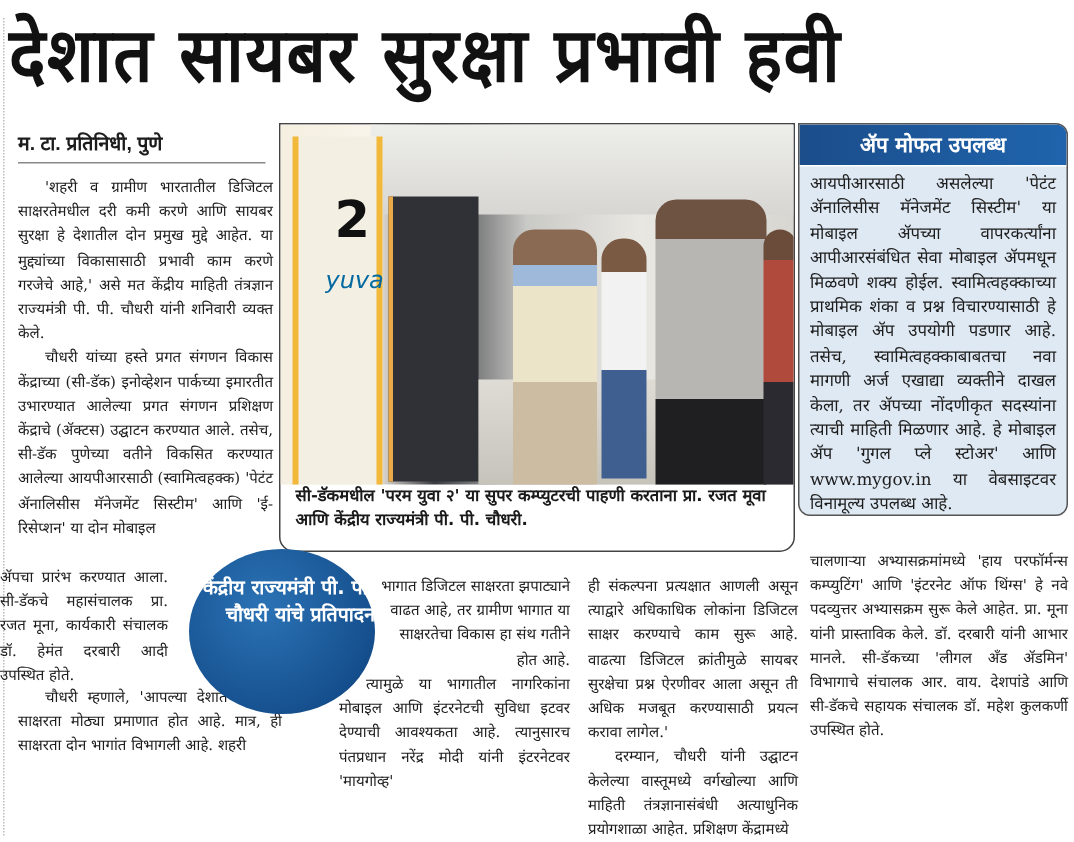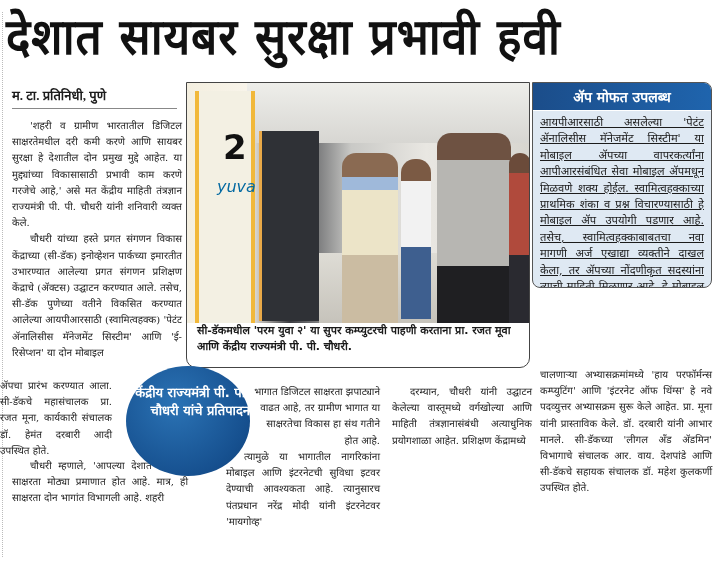--- a/index.html
+++ b/index.html
@@ -9,21 +9,21 @@
     .headline {
       position: absolute; left: 6px; top: 4px; width: 706px; height: 66px;
       font-family: "DejaVu Sans", sans-serif; font-weight: bold;
       font-size: 50px; line-height: 66px; letter-spacing: 1px;
       color: #111; white-space: nowrap; transform: scaleX(0.92); transform-origin: left center;
     }
     .dotted-rule { position: absolute; left: 2px; top: 12px; width: 1px; height: 545px; border-left: 1px dotted #bbb; }
 
     .byline {
       position: absolute; left: 12px; top: 86px; width: 165px;
-      font-family: Liberation Serif, serif; font-weight: bold; font-size: 13px;
+      font-family: Liberation Sans, sans-serif; font-weight: bold; font-size: 13px;
       padding-bottom: 4px; border-bottom: 1px solid #888;
     }
 
     .col { position: absolute; font-size: 10px; line-height: 16.2px; text-align: justify; }
     .col p { text-indent: 18px; }
     .col p.noindent { text-indent: 0; }
 
     .col1 { left: 12px; top: 118px; width: 170px; }
     .col1b { left: 0; top: 378px; width: 112px; }
     .col1c { left: 12px; top: 458px; width: 176px; }
@@ -47,29 +47,29 @@
     .p2 { left: 214px; top: 76px; width: 30px; height: 160px; background: linear-gradient(180deg,#7b5a44 0 14%, #f2f2f2 14% 55%, #3e5f8f 55%); }
     .p3 { left: 250px; top: 50px; width: 74px; height: 190px; background: linear-gradient(180deg,#6e5242 0 14%, #b7b6b2 14% 70%, #1f1f22 70%); }
     .p4 { left: 322px; top: 70px; width: 22px; height: 170px; background: linear-gradient(180deg,#6b4b3a 0 12%, #b04a3c 12% 60%, #2a2a30 60%); }
 
     .caption {
       position: absolute; left: 10px; top: 240px; width: 325px;
       font-family: "DejaVu Sans", sans-serif; font-weight: bold; font-size: 11px; line-height: 16px; color: #1a1a1a;
     }
 
     .sidebar {
-      position: absolute; left: 532px; top: 82px; width: 180px; height: 206px;
+      position: absolute; left: 532px; top: 82px; width: 180px; height: 262px;
       background: #dfe9f3; border: 1px solid #555; border-radius: 0 8px 8px 8px; overflow: hidden;
     }
     .sidebar-title {
       height: 28px; background: linear-gradient(90deg,#1b4d8a,#1f64ad); color: #fff;
       font-family: "DejaVu Sans", sans-serif; font-weight: bold; font-size: 14px; line-height: 28px; text-align: center;
       border-bottom: 1px solid #fff;
     }
-    .sidebar-body { padding: 4px 7px; font-size: 11.2px; line-height: 16.4px; text-align: justify; text-decoration: underline; }
+    .sidebar-body { padding: 4px 7px; font-size: 11.2px; line-height: 16.4px; text-align: justify; }
 
     .pullquote {
       position: absolute; left: 126px; top: 366px; width: 124px; height: 110px;
       border-radius: 50%; background: radial-gradient(circle at 40% 35%, #2b73b5, #16508f 70%, #0f3f77);
       color: #fff; font-family: "DejaVu Sans", sans-serif; font-weight: bold; font-size: 13px; line-height: 18px;
       text-align: right; padding-top: 18px;
     }
 
     .col2 { left: 254px; top: 384px; width: 126px; }
     .col2b { left: 226px; top: 449px; width: 154px; }
@@ -125,18 +125,19 @@
 <div class="pullquote">केंद्रीय राज्यमंत्री पी. पी. चौधरी यांचे प्रतिपादन</div>
 
 <div class="col col2">
   <p class="noindent rightalign">भागात डिजिटल साक्षरता झपाट्याने वाढत आहे, तर ग्रामीण भागात या साक्षरतेचा विकास हा संथ गतीने होत आहे.</p>
 </div>
 <div class="col col2b">
   <p>त्यामुळे या भागातील नागरिकांना मोबाइल आणि इंटरनेटची सुविधा इटवर देण्याची आवश्यकता आहे. त्यानुसारच पंतप्रधान नरेंद्र मोदी यांनी इंटरनेटवर 'मायगोव्ह'</p>
 </div>
 
 <div class="col col3">
+  <p class="noindent">ही संकल्पना प्रत्यक्षात आणली असून त्याद्वारे अधिकाधिक लोकांना डिजिटल साक्षर करण्याचे काम सुरू आहे. वाढत्या डिजिटल क्रांतीमुळे सायबर सुरक्षेचा प्रश्न ऐरणीवर आला असून ती अधिक मजबूत करण्यासाठी प्रयत्न करावा लागेल.'</p>
   <p>दरम्यान, चौधरी यांनी उद्घाटन केलेल्या वास्तूमध्ये वर्गखोल्या आणि माहिती तंत्रज्ञानासंबंधी अत्याधुनिक प्रयोगशाळा आहेत. प्रशिक्षण केंद्रामध्ये</p>
 </div>
 
 <div class="col col4">
   <p class="noindent">चालणाऱ्या अभ्यासक्रमांमध्ये 'हाय परफॉर्मन्स कम्प्युटिंग' आणि 'इंटरनेट ऑफ थिंग्स' हे नवे पदव्युत्तर अभ्यासक्रम सुरू केले आहेत. प्रा. मूना यांनी प्रास्ताविक केले. डॉ. दरबारी यांनी आभार मानले. सी-डॅकच्या 'लीगल ॲंड ॲडमिन' विभागाचे संचालक आर. वाय. देशपांडे आणि सी-डॅकचे सहायक संचालक डॉ. महेश कुलकर्णी उपस्थित होते.</p>
 </div>
 
 </body></html>

